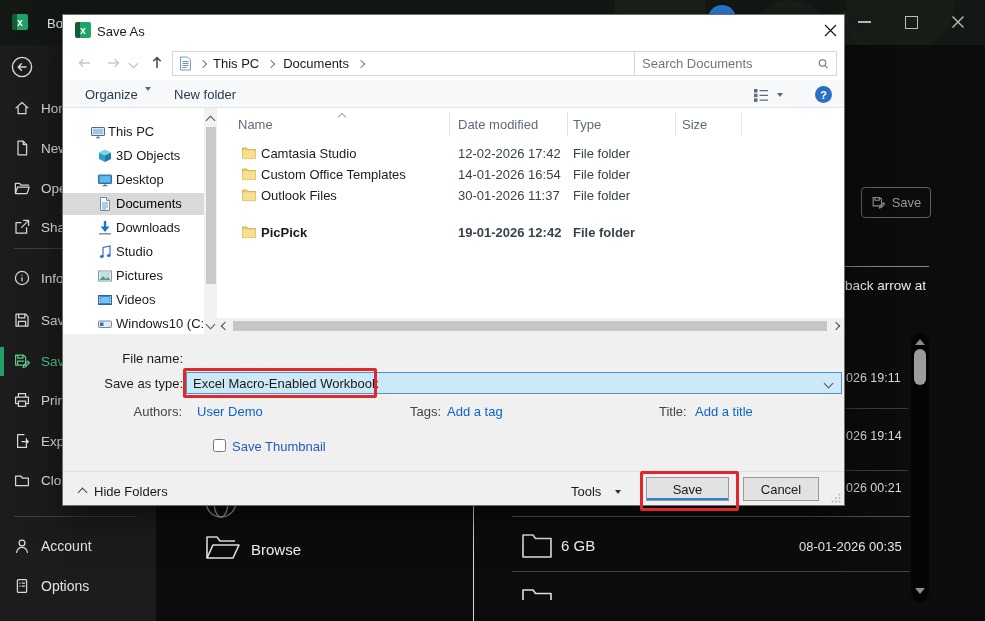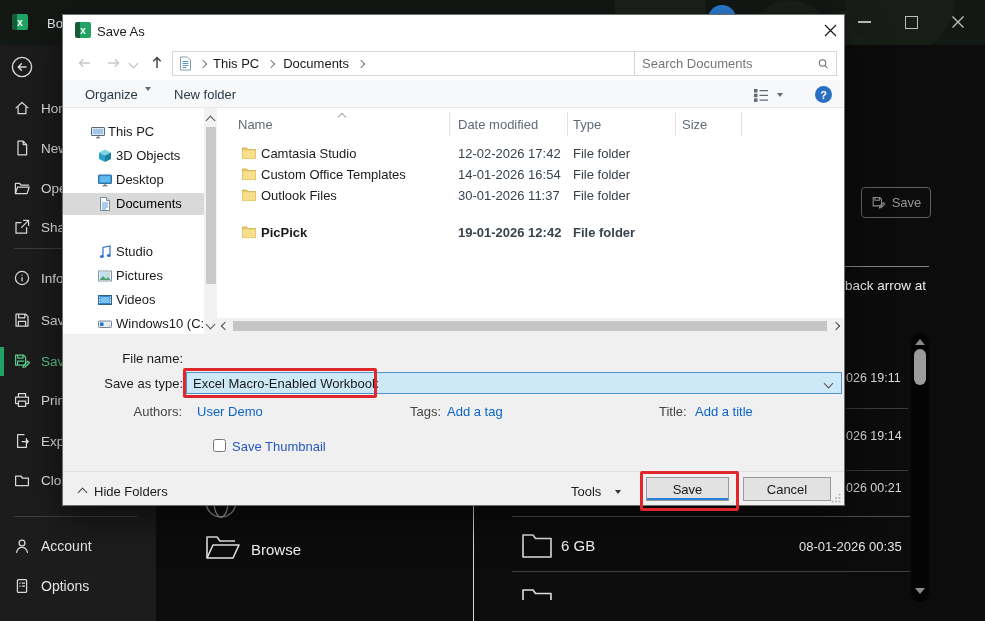--- a/index.html
+++ b/index.html
@@ -312,20 +312,28 @@
       <span class="lbl" style="left:53px;">Desktop</span>
     </div>
     <div class="a" style="left:0;top:178px;width:141px;height:22px;background:#d9d9d9;">
       <svg class="a" style="left:34px;top:3px;" width="16" height="16" viewBox="0 0 16 16">
           <path d="M3.5 1.5h6l3 3v10h-9Z" fill="#fff" stroke="#7a8a98"></path>
           <path d="M9.5 1.5v3h3" fill="#dbe7f1" stroke="#7a8a98"></path>
           <path d="M5 7h6M5 9h6M5 11h6M5 13h4" stroke="#3f8fd1" stroke-width="0.9"></path>
         </svg>
       <span class="lbl" style="position:absolute;left:53px;top:3px;font-size:13px;">Documents</span>
     </div>
+    <div class="a tree-row" style="left:0;top:202px;">
+      <svg class="a" style="left:34px;top:3px;" width="16" height="16" viewBox="0 0 16 16">
+          <path d="M8 1v7" stroke="#1878d0" stroke-width="2.4"></path>
+          <path d="M3.5 6.5 8 12 12.5 6.5Z" fill="#1878d0"></path>
+          <path d="M2 13.8h12" stroke="#7a8a98" stroke-width="1.4"></path>
+        </svg>
+      <span class="lbl" style="left:53px;">Downloads</span>
+    </div>
     <div class="a tree-row" style="left:0;top:226px;">
       <svg class="a" style="left:34px;top:3px;" width="16" height="16" viewBox="0 0 16 16">
           <path d="M6 12.5V3.5l7-1.5v9" fill="none" stroke="#2b6fd4" stroke-width="1.2"></path>
           <ellipse cx="4.8" cy="12.6" rx="1.9" ry="1.5" fill="#2b6fd4"></ellipse>
           <ellipse cx="11.8" cy="11.4" rx="1.9" ry="1.5" fill="#2b6fd4"></ellipse>
         </svg>
       <span class="lbl" style="left:53px;">Studio</span>
     </div>
     <div class="a tree-row" style="left:0;top:250px;">
       <svg class="a" style="left:34px;top:3px;" width="16" height="16" viewBox="0 0 16 16">
@@ -441,21 +449,21 @@
 
     <div class="a" style="left:508px;top:469px;display:flex;align-items:center;gap:14px;">
       <span class="t13">Tools</span>
       <span class="tri-down" style="border-top-color:#333;"></span>
     </div>
 
     <div class="a btn" style="left:583px;top:462px;width:83px;height:24px;box-shadow:inset 0 -2px 0 #2a7fd4;">
         <span>Save</span>
       </div>
     <div class="a redbox" style="left:577px;top:456px;width:93px;height:34px;z-index:3;"></div>
-    <div class="a btn" style="left:680px;top:462px;width:88px;height:24px;">
+    <div class="a btn" style="left:680px;top:462px;width:76px;height:24px;">
         <span>Cancel</span>
       </div>
 
     <svg class="a" style="left:768px;top:478px;" width="10" height="10">
         <g fill="#b3b3b3">
           <circle cx="8.5" cy="1.5" r="1"></circle>
           <circle cx="8.5" cy="5" r="1"></circle>
           <circle cx="8.5" cy="8.5" r="1"></circle>
           <circle cx="5" cy="5" r="1"></circle>
           <circle cx="5" cy="8.5" r="1"></circle>

